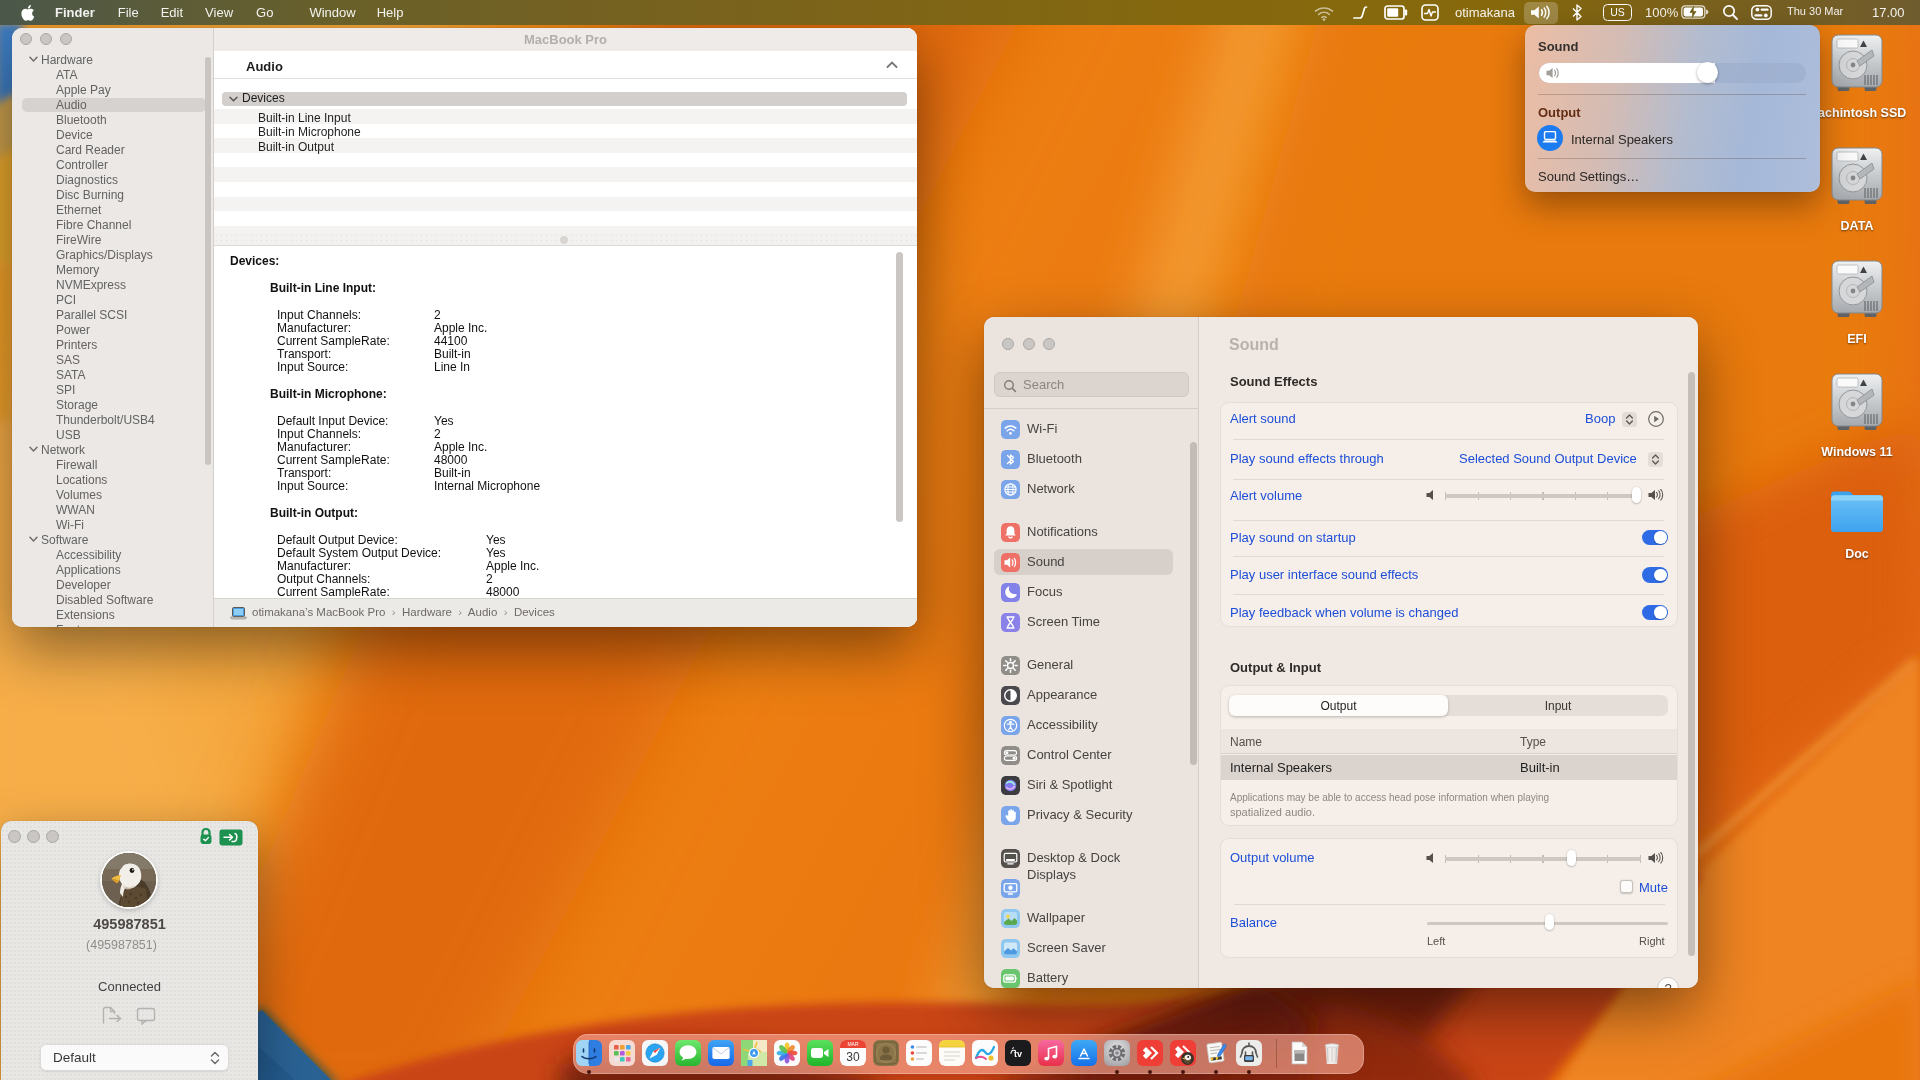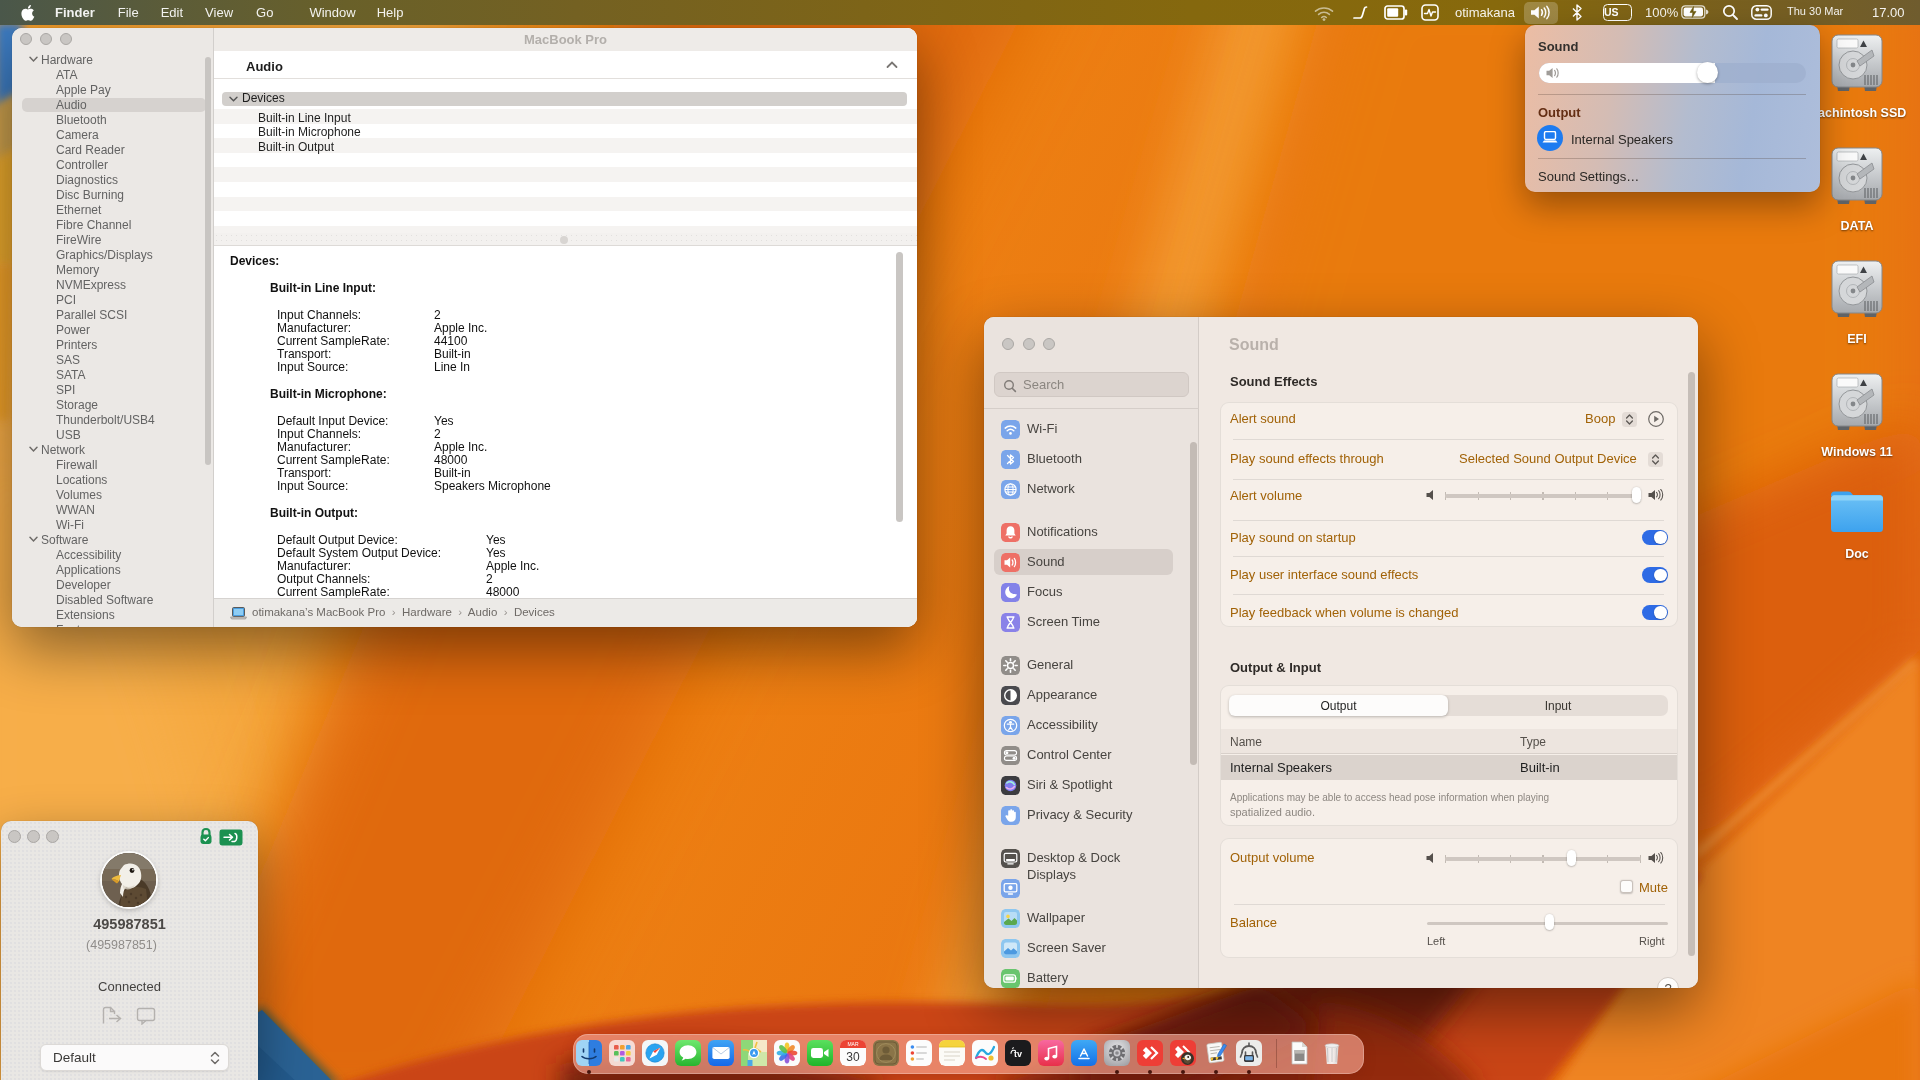--- a/index.html
+++ b/index.html
@@ -31,21 +31,21 @@
   #si-main { position:absolute; left:202px; top:0; right:0; height:599px; background:#fff; }
 
   
   #settings {
     z-index:3; position:absolute; left:984px; top:317px; width:714px; height:671px;
     border-radius:10px; background:#efe7e1;
     box-shadow:0 22px 60px rgba(0,0,0,0.45), 0 0 1px rgba(0,0,0,0.35);
     overflow:hidden;
   }
 
-  .csl { font-size:13px; color:#a16207; }
+  .csl { font-size:13px; color:#1d4ed8; }
   .cdiv { width:431px; height:1px; background:rgba(0,0,0,0.09); }
   .toggle { width:26px; height:15.5px; border-radius:8px; background:#2e6be5; }
   .toggle i { position:absolute; right:1.5px; top:1.5px; width:12.5px; height:12.5px; border-radius:50%; background:#fff; box-shadow:0 0.5px 1.5px rgba(0,0,0,0.3); }
   .tickrow { height:8px;
     background-image:repeating-linear-gradient(90deg, #c3bbb4 0 1px, transparent 1px 32.5px); }
   .sbrow { position:absolute; font-size:13px; color:#474440; }
   .sbico { position:absolute; width:19px; height:19px; border-radius:4.5px; }
 
   
   #popover {
@@ -172,21 +172,21 @@
   </svg>
   <span class="abs mb-item" style="left:1455px;top:4.5px;font-size:13px">otimakana</span>
   <div class="abs" style="left:1524px;top:1.5px;width:34px;height:22px;border-radius:5px;background:rgba(255,255,255,0.22)"></div>
   <svg class="abs" style="left:1530px;top:5px" width="22" height="15" viewBox="0 0 22 15">
     <path fill="#fff" d="M1,5.2 L4.4,5.2 L8.8,1.4 L8.8,13.6 L4.4,9.8 L1,9.8 Z"></path>
     <path d="M11.5,4.7 C12.6,6.3 12.6,8.7 11.5,10.3 M14.2,3 C16.2,5.4 16.2,9.6 14.2,12 M16.9,1.4 C19.8,4.5 19.8,10.5 16.9,13.6" stroke="#fff" stroke-width="1.5" fill="none" stroke-linecap="round"></path>
   </svg>
   <svg class="abs" style="left:1571px;top:4px" width="12" height="17" viewBox="0 0 12 17">
     <path d="M2,4.5 L10,12.5 L6,16 L6,1 L10,4.5 L2,12.5" stroke="#fff" stroke-width="1.4" fill="none" stroke-linejoin="round"></path>
   </svg>
-  <div class="abs" style="left:1603px;top:3.5px;width:29px;height:17px;border:1.6px solid #fff;border-radius:4.5px;color:#fff;font-size:10.5px;font-weight:bold;text-align:left;line-height:14px">US</div>
+  <div class="abs" style="left:1603px;top:3.5px;width:29px;height:17px;border:1.6px solid #fff;border-radius:4.5px;color:#fff;font-size:10.5px;font-weight:normal;text-align:center;line-height:14px">US</div>
   <span class="abs mb-item" style="left:1645px;top:4.5px;font-size:13px">100%</span>
   <svg class="abs" style="left:1681px;top:5px" width="29" height="14" viewBox="0 0 29 14">
     <rect x="0.8" y="0.8" width="23" height="12.4" rx="3.4" fill="none" stroke="rgba(255,255,255,0.8)" stroke-width="1.3"></rect>
     <rect x="2.6" y="2.6" width="19.4" height="8.8" rx="1.8" fill="#fff"></rect>
     <path d="M25,4.5 L25,9.5 C26.6,9 27.4,8 27.4,7 C27.4,6 26.6,5 25,4.5Z" fill="rgba(255,255,255,0.8)"></path>
     <path d="M12.6,1.5 L9.0,7.4 L11.8,7.4 L11.2,12.5 L15.0,6.4 L12.1,6.4 Z" fill="#6d5a10" stroke="#6d5a10" stroke-width="0.6"></path>
   </svg>
   <svg class="abs" style="left:1722px;top:4px" width="17" height="17" viewBox="0 0 17 17">
     <circle cx="7" cy="7" r="5.2" fill="none" stroke="#fff" stroke-width="1.7"></circle>
     <path d="M11,11 L15,15" stroke="#fff" stroke-width="1.9" stroke-linecap="round"></path>
@@ -212,21 +212,21 @@
     <div id="si-tree">
     <svg class="abs" style="left:17px;top:28px" width="9" height="7" viewBox="0 0 9 7">
           <path d="M1,1.2 L4.5,5 L8,1.2" stroke="#6f6c69" stroke-width="1.5" fill="none" stroke-linecap="round"></path>
         </svg>
     <span class="row" style="left:29px;top:25px;line-height:14px">Hardware</span>
     <span class="row" style="left:44px;top:40px;line-height:14px">ATA</span>
     <span class="row" style="left:44px;top:55px;line-height:14px">Apple Pay</span>
     <div class="abs" style="left:10px;top:69.5px;width:184px;height:14px;border-radius:5px;background:#d6d2cf"></div>
     <span class="row" style="left:44px;top:70px;line-height:14px">Audio</span>
     <span class="row" style="left:44px;top:85px;line-height:14px">Bluetooth</span>
-    <span class="row" style="left:44px;top:100px;line-height:14px">Camera</span>
+    <span class="row" style="left:44px;top:100px;line-height:14px">Device</span>
     <span class="row" style="left:44px;top:115px;line-height:14px">Card Reader</span>
     <span class="row" style="left:44px;top:130px;line-height:14px">Controller</span>
     <span class="row" style="left:44px;top:145px;line-height:14px">Diagnostics</span>
     <span class="row" style="left:44px;top:160px;line-height:14px">Disc Burning</span>
     <span class="row" style="left:44px;top:175px;line-height:14px">Ethernet</span>
     <span class="row" style="left:44px;top:190px;line-height:14px">Fibre Channel</span>
     <span class="row" style="left:44px;top:205px;line-height:14px">FireWire</span>
     <span class="row" style="left:44px;top:220px;line-height:14px">Graphics/Displays</span>
     <span class="row" style="left:44px;top:235px;line-height:14px">Memory</span>
     <span class="row" style="left:44px;top:250px;line-height:14px">NVMExpress</span>
@@ -304,21 +304,21 @@
       <span class="abs" style="left:220px;top:167px">Yes</span>
       <span class="abs" style="left:63px;top:180px">Input Channels:</span>
       <span class="abs" style="left:220px;top:180px">2</span>
       <span class="abs" style="left:63px;top:193px">Manufacturer:</span>
       <span class="abs" style="left:220px;top:193px">Apple Inc.</span>
       <span class="abs" style="left:63px;top:206px">Current SampleRate:</span>
       <span class="abs" style="left:220px;top:206px">48000</span>
       <span class="abs" style="left:63px;top:219px">Transport:</span>
       <span class="abs" style="left:220px;top:219px">Built-in</span>
       <span class="abs" style="left:63px;top:232px">Input Source:</span>
-      <span class="abs" style="left:220px;top:232px">Speakers Microphone</span>
+      <span class="abs" style="left:220px;top:232px">Internal Microphone</span>
       <span class="abs" style="left:56px;top:259px;font-weight:bold">Built-in Output:</span>
       <span class="abs" style="left:63px;top:286px">Default Output Device:</span>
       <span class="abs" style="left:272px;top:286px">Yes</span>
       <span class="abs" style="left:63px;top:299px">Default System Output Device:</span>
       <span class="abs" style="left:272px;top:299px">Yes</span>
       <span class="abs" style="left:63px;top:312px">Manufacturer:</span>
       <span class="abs" style="left:272px;top:312px">Apple Inc.</span>
       <span class="abs" style="left:63px;top:325px">Output Channels:</span>
       <span class="abs" style="left:272px;top:325px">2</span>
       <span class="abs" style="left:63px;top:338px">Current SampleRate:</span>

